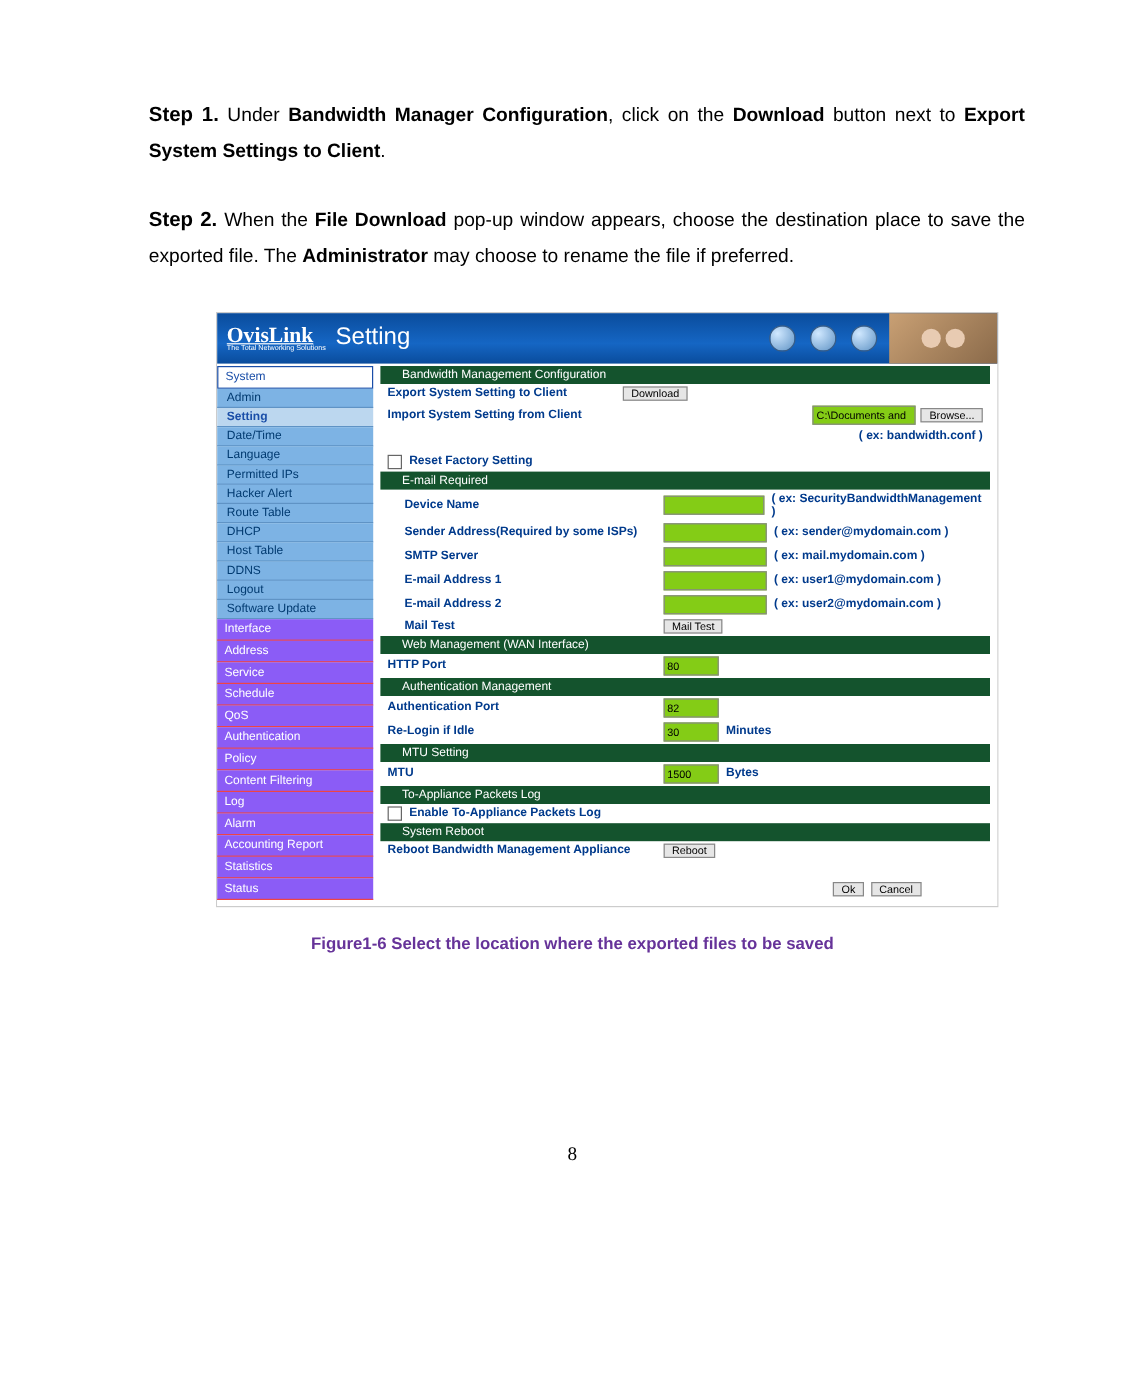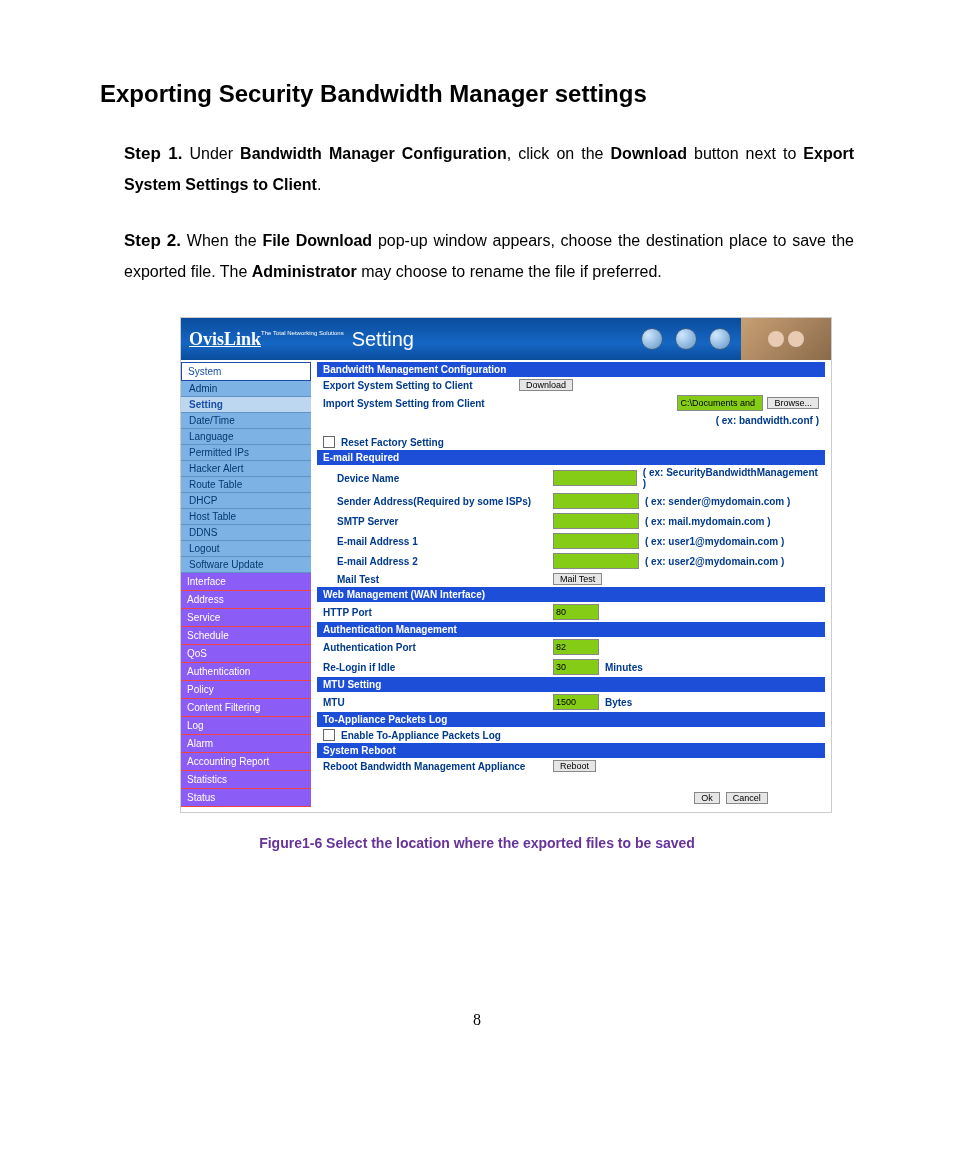--- a/index.html
+++ b/index.html
@@ -39,20 +39,21 @@
   .banner {
     background: linear-gradient(to bottom, #0a4c9c, #1566c4 60%, #0a4c9c);
     height: 42px;
     display: flex;
     align-items: center;
     position: relative;
     color: #fff;
   }
   .logo-block {
     display: flex;
+    flex-direction: column;
     padding-left: 8px;
   }
   .logo-text {
     font-family: Georgia, serif;
     font-weight: bold;
     font-size: 18px;
     line-height: 1;
     text-decoration: underline;
   }
   .logo-sub {
@@ -125,24 +126,24 @@
     background: #bcd7ef;
     color: #1a4ea8;
     font-weight: bold;
   }
   .main {
     flex: 1;
     padding: 2px 6px 8px 6px;
     font-size: 10px;
   }
   .sec-header {
-    background: #1d4ed8;
+    background: #14532d;
     color: #fff;
-    font-weight: bold;
-    padding: 2px 6px;
+    font-weight: normal;
+    padding: 2px 18px;
     font-size: 10px;
   }
   .row {
     display: flex;
     padding: 2px 6px;
     align-items: center;
     gap: 6px;
   }
   .label {
     color: #003a8c;
@@ -197,21 +198,20 @@
     gap: 6px;
     justify-content: center;
     margin-top: 18px;
     margin-left: 320px;
   }
 </style>
 </head>
 <body>
 
 <div class="page">
-  <div class="title">Exporting Security Bandwidth Manager settings</div>
 
   <div class="step-block">
     <span class="step-num">Step 1.</span>
     <span>Under </span><span class="bold">Bandwidth Manager Configuration</span><span>, click on the </span><span class="bold">Download</span><span> button next to </span><span class="bold">Export System Settings to Client</span><span>.</span>
   </div>
 
   <div class="step-block">
     <span class="step-num">Step 2.</span>
     <span>When the </span><span class="bold">File Download</span><span> pop-up window appears, choose the destination place to save the exported file.   The </span><span class="bold">Administrator</span><span> may choose to rename the file if preferred.</span>
   </div>

